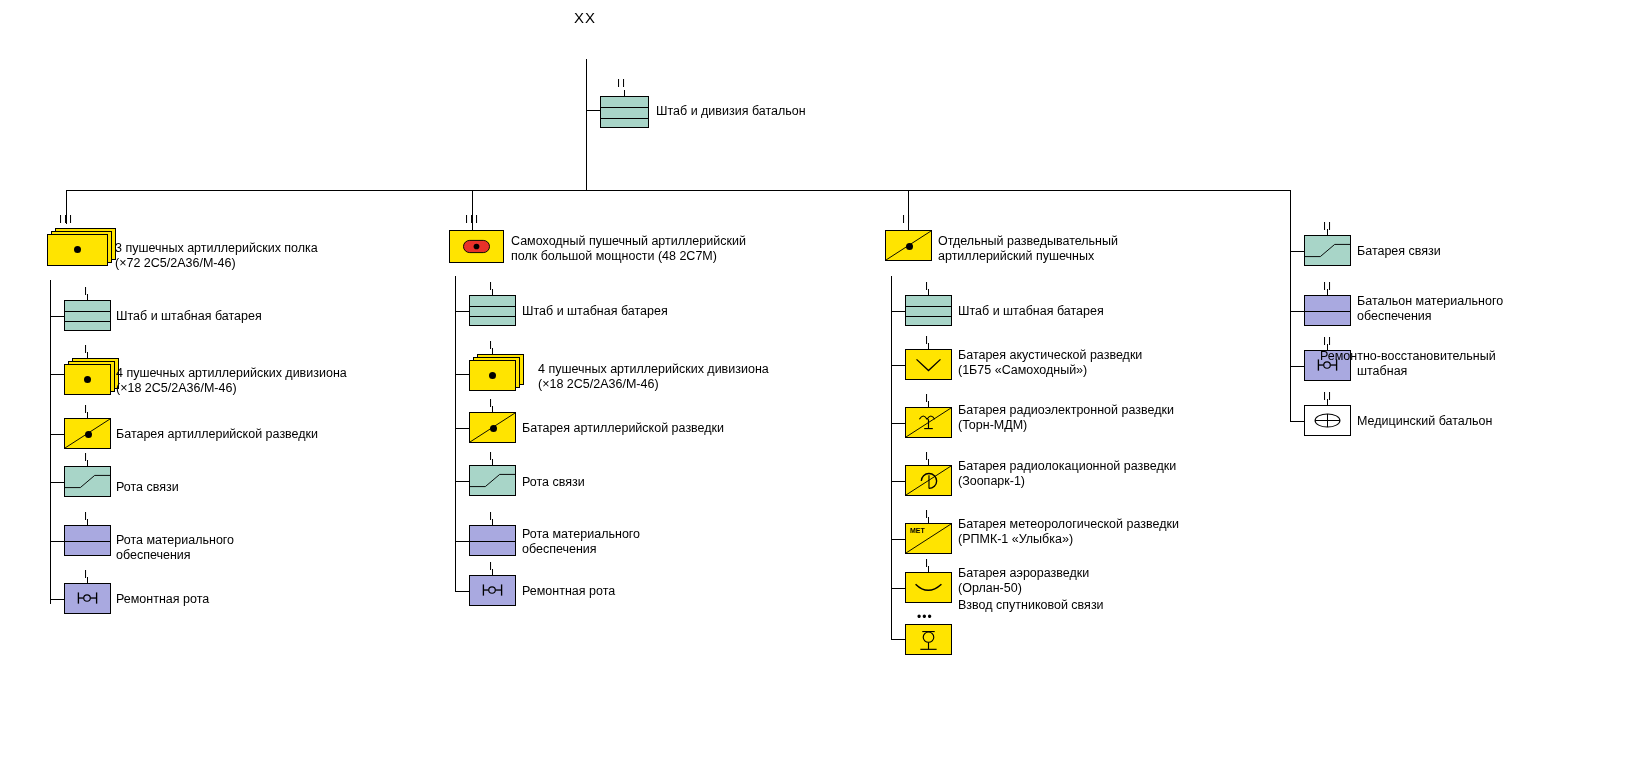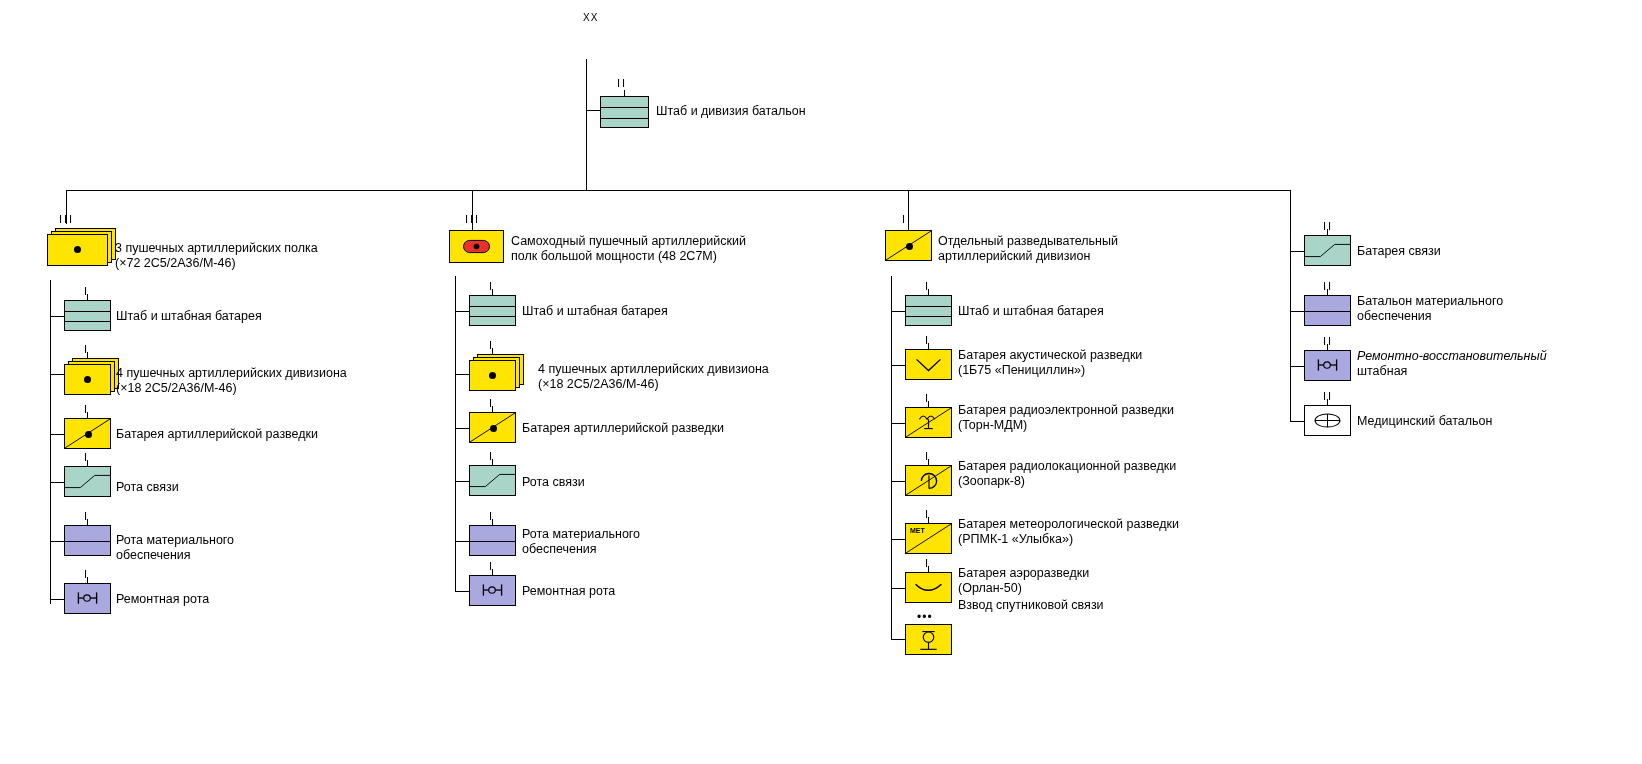--- a/index.html
+++ b/index.html
@@ -61,24 +61,23 @@
     position:absolute;
     border:1px solid #000;
     background:#fff;
     box-sizing:border-box;
     display:flex;align-items:center;justify-content:center;
     font-size:14.5px;
     padding:0 10px;
   }
   .xx{
     position:absolute;
-    font-size:10px;
+    font-size:15px;
     letter-spacing:1px;
     line-height:15px;
-    margin-left:9px;
   }
 
   
   .g{position:absolute;}
   .dot{
     width:7px;height:7px;border-radius:50%;background:#000;
   }
   .diag{
     position:absolute;left:0;top:0;width:100%;height:100%;
   }
@@ -267,21 +266,21 @@
 
   <div class="ech" style="left:902px;top:214px;">II</div>
   <div class="ln v" style="left:908px;top:224px;height:6px;"></div>
   <div class="sym yellow" style="left:885px;top:230px;width:47px;height:31px;">
     <svg class="diag" viewBox="0 0 47 31" preserveAspectRatio="none">
         <line x1="0" y1="31" x2="47" y2="0" stroke="#000" stroke-width="1"></line>
       </svg>
     <div class="g dot" style="left:20px;top:12px;"></div>
   </div>
   <div class="lbl" style="left:938px;top:234px;">Отдельный разведывательный</div>
-  <div class="lbl" style="left:938px;top:249px;">артиллерийский дивизион</div>
+  <div class="lbl" style="left:938px;top:249px;">артиллерийский пушечных</div>
 
   <div class="ln v" style="left:891px;top:276px;height:364px;"></div>
 
   <div class="ln h" style="left:891px;top:311px;width:14px;"></div>
   <div class="ech" style="left:925px;top:281px;">I</div>
   <div class="ln v" style="left:928px;top:289px;height:6px;"></div>
   <div class="sym green" style="left:905px;top:295px;width:47px;height:31px;">
     <div class="hline" style="left:0;top:10px;width:47px;"></div>
     <div class="hline" style="left:0;top:20px;width:47px;"></div>
   </div>
@@ -289,21 +288,21 @@
 
   <div class="ln h" style="left:891px;top:365px;width:14px;"></div>
   <div class="ech" style="left:925px;top:335px;">I</div>
   <div class="ln v" style="left:928px;top:343px;height:6px;"></div>
   <div class="sym yellow" style="left:905px;top:349px;width:47px;height:31px;">
     <svg class="diag" viewBox="0 0 47 31" preserveAspectRatio="none">
       <polyline points="11,10 23.5,22 36,10" fill="none" stroke="#000" stroke-width="1.4"></polyline>
     </svg>
   </div>
   <div class="lbl" style="left:958px;top:348px;">Батарея акустической разведки</div>
-  <div class="lbl" style="left:958px;top:363px;">(1Б75 «Пенициллин»)</div>
+  <div class="lbl" style="left:958px;top:363px;">(1Б75 «Самоходный»)</div>
 
   <div class="ln h" style="left:891px;top:423px;width:14px;"></div>
   <div class="ech" style="left:925px;top:393px;">I</div>
   <div class="ln v" style="left:928px;top:401px;height:6px;"></div>
   <div class="sym yellow" style="left:905px;top:407px;width:47px;height:31px;">
     <svg class="diag" viewBox="0 0 47 31" preserveAspectRatio="none">
       <line x1="0" y1="31" x2="47" y2="0" stroke="#000" stroke-width="1"></line>
       <path d="M14 12 q4 -7 8 0 q4 -7 8 0" fill="none" stroke="#000" stroke-width="1.2"></path>
       <line x1="23.5" y1="12" x2="23.5" y2="22" stroke="#000" stroke-width="1.2"></line>
       <line x1="19" y1="22" x2="28" y2="22" stroke="#000" stroke-width="1.2"></line>
@@ -316,21 +315,21 @@
   <div class="ech" style="left:925px;top:451px;">I</div>
   <div class="ln v" style="left:928px;top:459px;height:6px;"></div>
   <div class="sym yellow" style="left:905px;top:465px;width:47px;height:31px;">
     <svg class="diag" viewBox="0 0 47 31" preserveAspectRatio="none">
       <line x1="0" y1="31" x2="47" y2="0" stroke="#000" stroke-width="1"></line>
       <path d="M16 16 a8 8 0 1 1 8 8" fill="none" stroke="#000" stroke-width="1.4"></path>
       <line x1="24" y1="24" x2="24" y2="10" stroke="#000" stroke-width="1.2"></line>
     </svg>
   </div>
   <div class="lbl" style="left:958px;top:459px;">Батарея радиолокационной разведки</div>
-  <div class="lbl" style="left:958px;top:474px;">(Зоопарк-8)</div>
+  <div class="lbl" style="left:958px;top:474px;">(Зоопарк-1)</div>
 
   <div class="ln h" style="left:891px;top:539px;width:14px;"></div>
   <div class="ech" style="left:925px;top:509px;">I</div>
   <div class="ln v" style="left:928px;top:517px;height:6px;"></div>
   <div class="sym yellow" style="left:905px;top:523px;width:47px;height:31px;">
     <svg class="diag" viewBox="0 0 47 31" preserveAspectRatio="none">
         <line x1="0" y1="31" x2="47" y2="0" stroke="#000" stroke-width="1"></line>
       </svg>
     <div class="mini" style="left:4px;top:3px;">MET</div>
   </div>
@@ -385,21 +384,21 @@
   <div class="ech" style="left:1323px;top:336px;">II</div>
   <div class="ln v" style="left:1327px;top:344px;height:6px;"></div>
   <div class="sym purple" style="left:1304px;top:350px;width:47px;height:31px;">
     <svg class="diag" viewBox="0 0 47 31" preserveAspectRatio="none">
       <line x1="14" y1="15" x2="33" y2="15" stroke="#000" stroke-width="1.4"></line>
       <line x1="14" y1="9" x2="14" y2="21" stroke="#000" stroke-width="1.4"></line>
       <line x1="33" y1="9" x2="33" y2="21" stroke="#000" stroke-width="1.4"></line>
       <circle cx="23" cy="15" r="3.4" fill="#a9a9e0" stroke="#000" stroke-width="1.2"></circle>
     </svg>
   </div>
-  <div class="lbl" style="left:1357px;top:349px;font-style:italic;">Ремонтно-восстановительный</div>
+  <div class="lbl" style="left:1320px;top:349px;">Ремонтно-восстановительный</div>
   <div class="lbl" style="left:1357px;top:364px;">штабная</div>
 
   <div class="ln h" style="left:1290px;top:421px;width:14px;"></div>
   <div class="ech" style="left:1323px;top:391px;">II</div>
   <div class="ln v" style="left:1327px;top:399px;height:6px;"></div>
   <div class="sym white" style="left:1304px;top:405px;width:47px;height:31px;">
     <svg class="diag" viewBox="0 0 47 31" preserveAspectRatio="none">
       <ellipse cx="23.5" cy="15.5" rx="13" ry="7" fill="none" stroke="#000" stroke-width="1.1"></ellipse>
       <line x1="10.5" y1="15.5" x2="36.5" y2="15.5" stroke="#000" stroke-width="1.1"></line>
       <line x1="23.5" y1="8.5" x2="23.5" y2="22.5" stroke="#000" stroke-width="1.1"></line>

